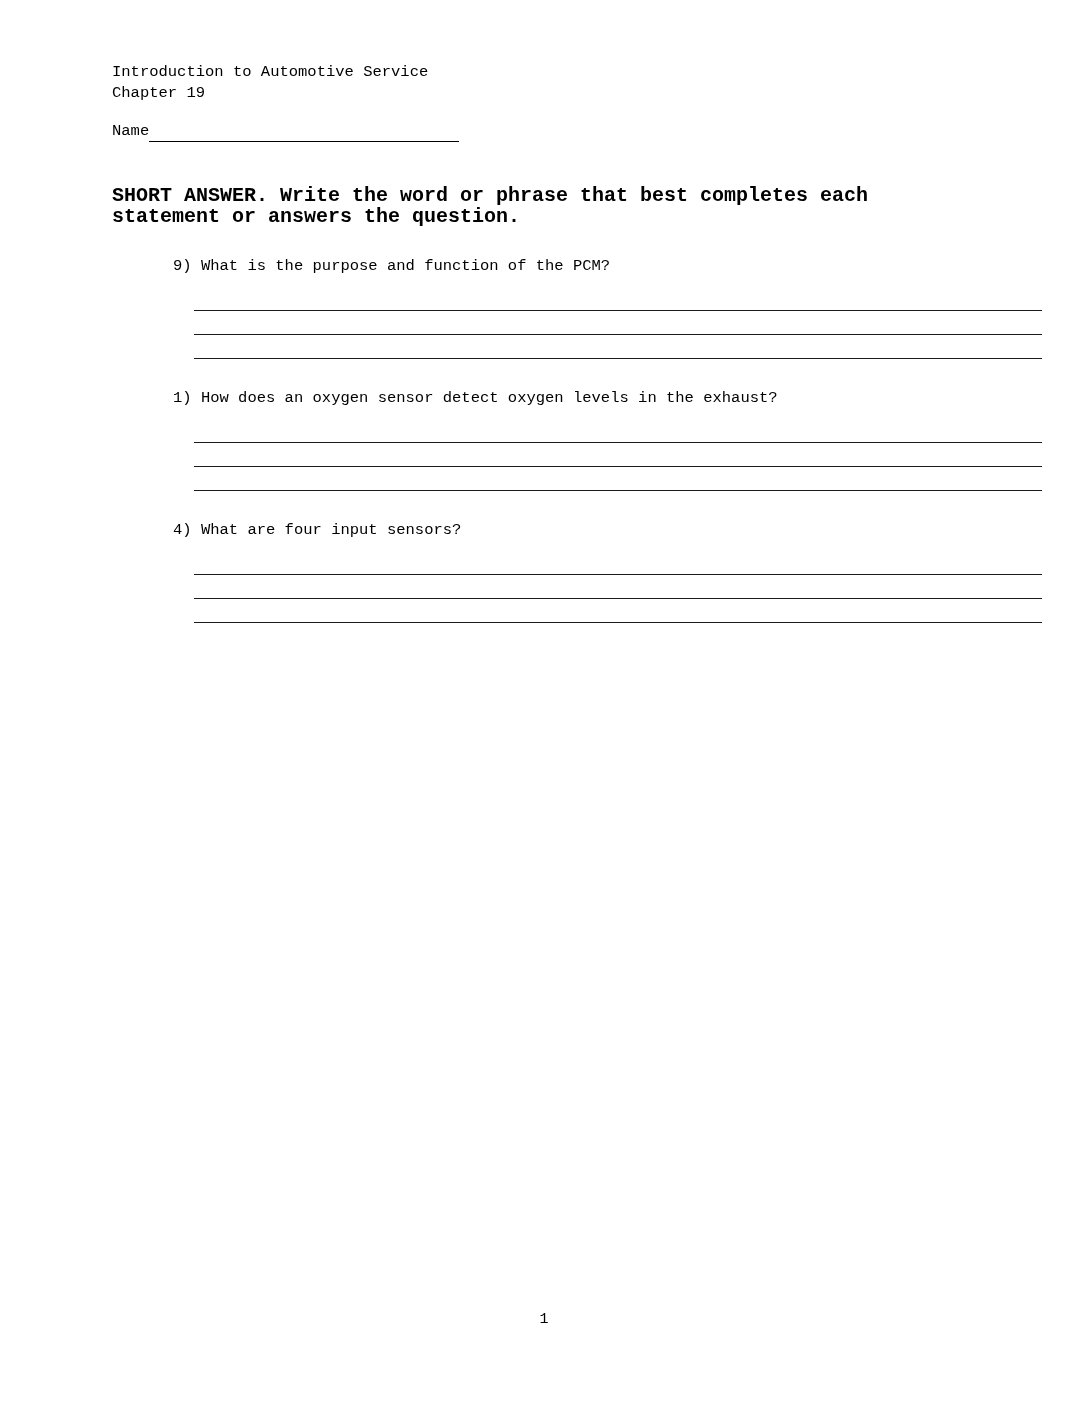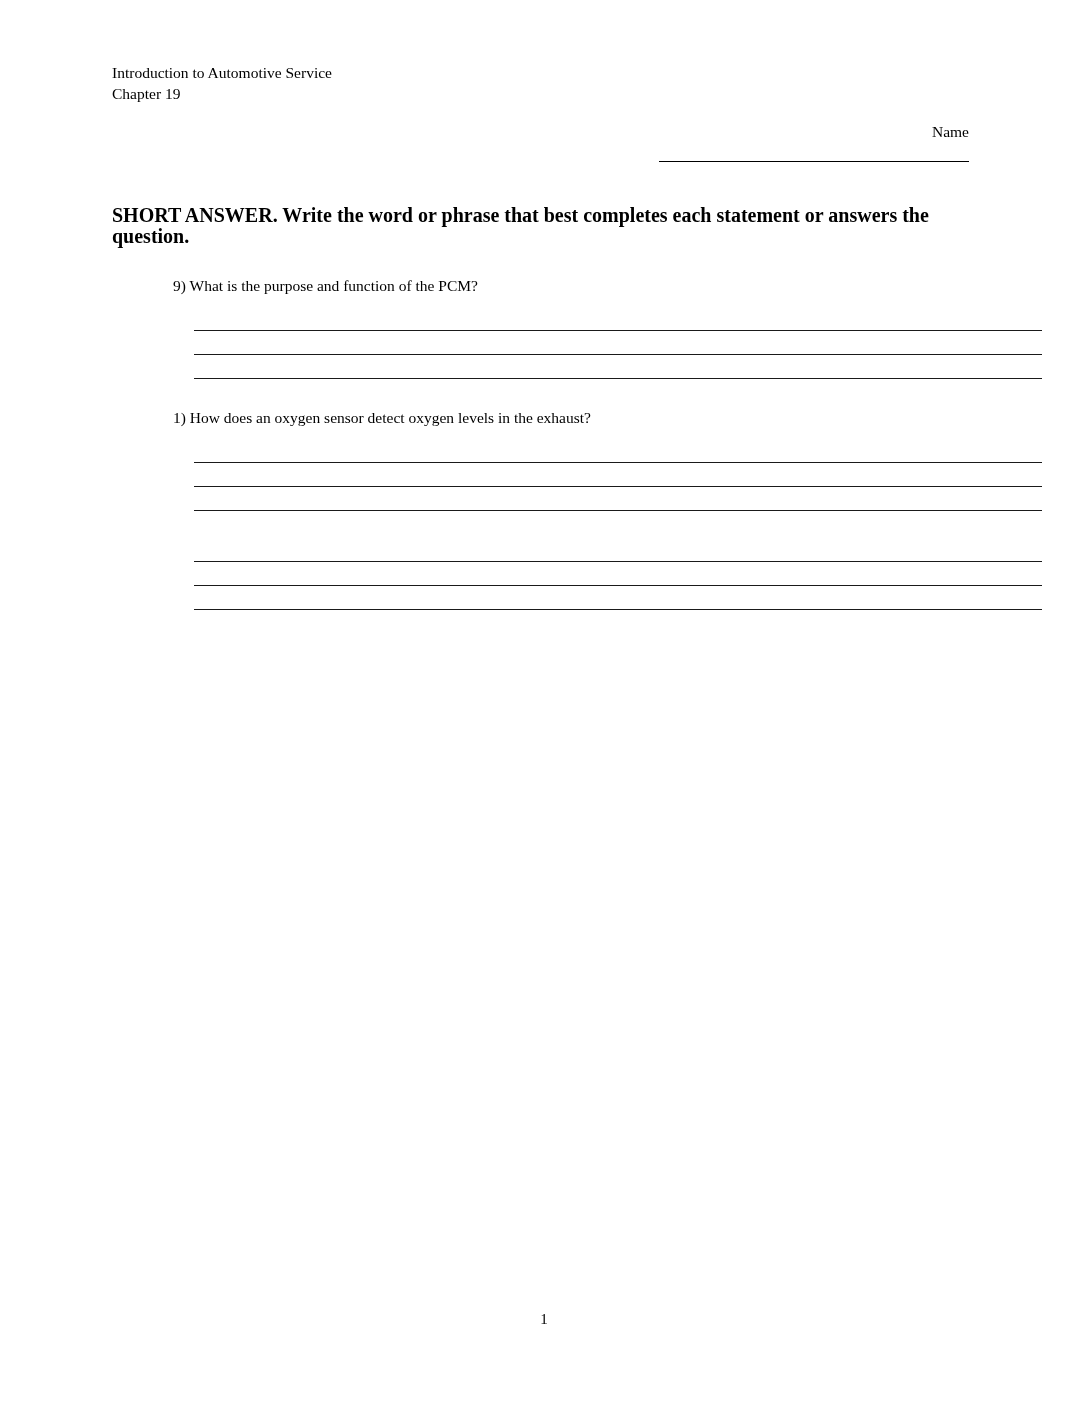--- a/index.html
+++ b/index.html
@@ -6,41 +6,40 @@
     margin: 0;
     padding: 0;
     background: #ffffff;
   }
   .page {
     position: relative;
     width: 996px;
     height: 1408px;
     margin: 0 auto;
     background: #ffffff;
-    font-family: Liberation Serif, serif;
+    font-family: Liberation Mono, monospace;
     color: #000000;
     box-sizing: border-box;
     padding: 62px 73px 0 66px;
     overflow: hidden;
   }
   .course-line {
     font-size: 15.5px;
     line-height: 21px;
   }
   .chapter-line {
     font-size: 15.5px;
     line-height: 21px;
   }
   .name-row {
     margin-top: 17px;
     font-size: 15.5px;
     line-height: 21px;
     display: flex;
     align-items: flex-end;
-    flex-direction: column;
   }
   .name-underline {
     display: inline-block;
     width: 310px;
     border-bottom: 1px solid #000000;
     height: 19px;
   }
   .instructions {
     margin-top: 43px;
     font-weight: bold;
@@ -108,20 +107,21 @@
       </div>
       <div class="question">
         <div class="q-text">1) How does an oxygen sensor detect oxygen levels in the exhaust?</div>
         <div class="answer-lines">
           <div class="answer-line"></div>
           <div class="answer-line"></div>
           <div class="answer-line"></div>
         </div>
       </div>
       <div class="question">
+        <div class="q-text">4) What are four input sensors?</div>
         <div class="answer-lines">
           <div class="answer-line"></div>
           <div class="answer-line"></div>
           <div class="answer-line"></div>
         </div>
       </div>
     </div>
 
   <div class="page-number">1</div>
 

